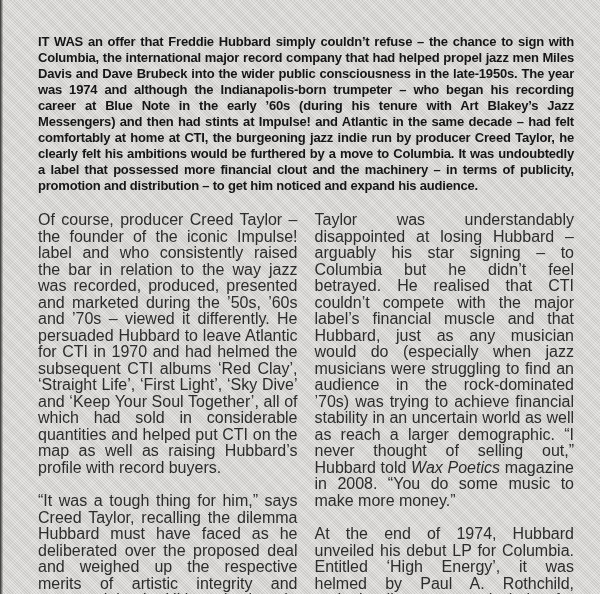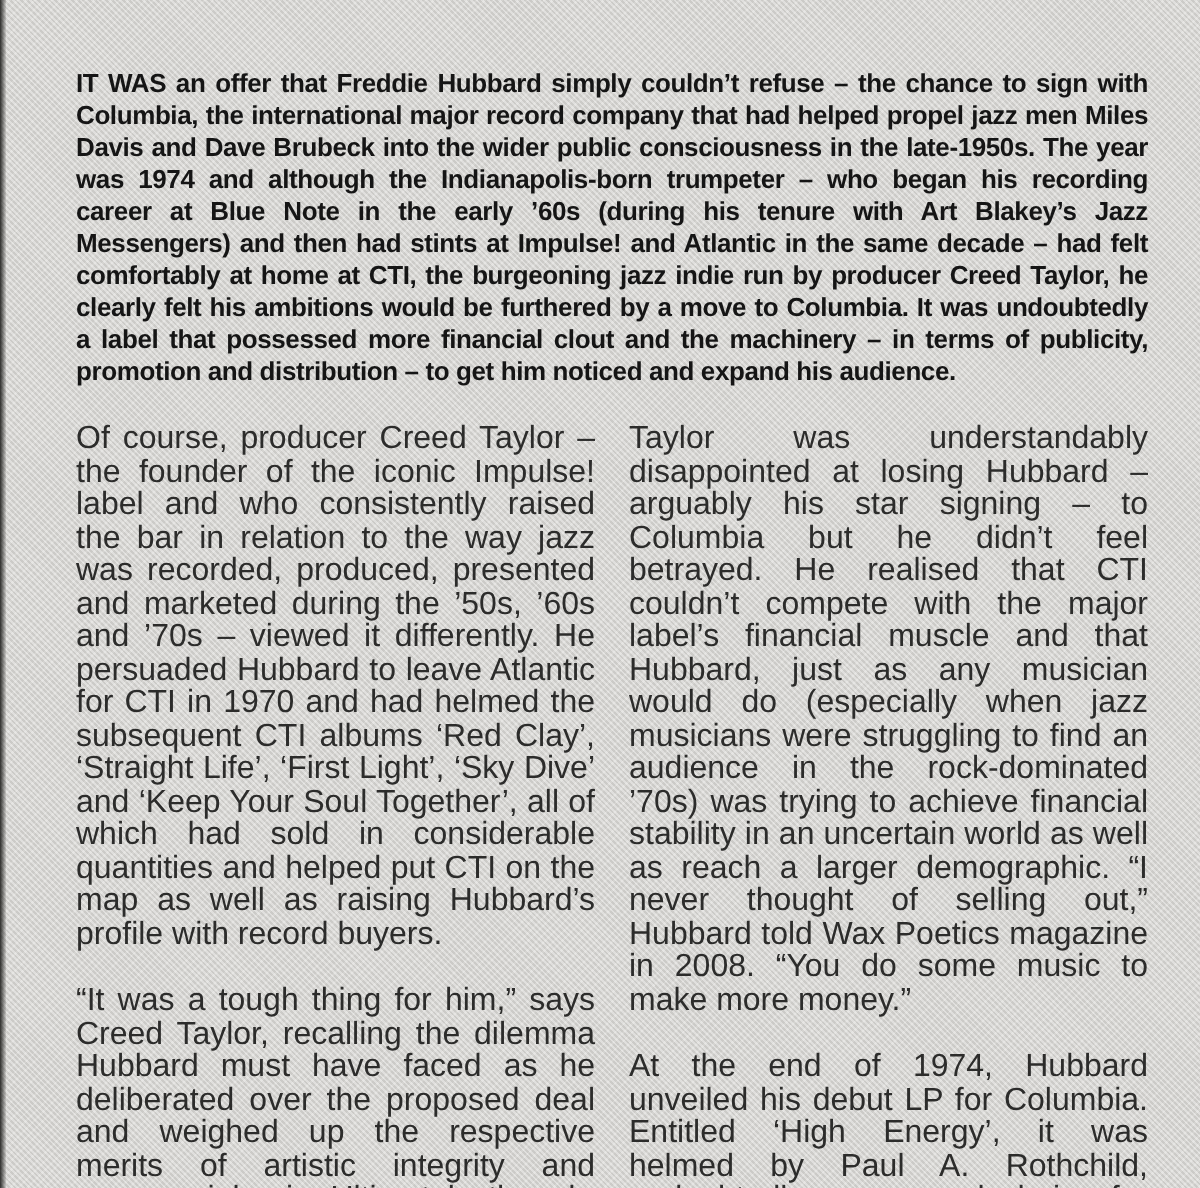--- a/index.html
+++ b/index.html
@@ -51,20 +51,21 @@
     min-width: 0;
   }
   .body-para {
     margin: 0 0 17px 0;
     font-size: 16px;
     line-height: 16.5px;
     text-align: justify;
     color: #2c2c2b;
   }
   .body-para .italic {
+    font-style: italic;
   }
 </style>
 </head>
 <body>
 
 <div class="page">
   <div class="left-edge"></div>
 
   <p class="intro">IT WAS an offer that Freddie Hubbard simply couldn’t refuse – the chance to sign with Columbia, the international major record company that had helped propel jazz men Miles Davis and Dave Brubeck into the wider public consciousness in the late-1950s. The year was 1974 and although the Indianapolis-born trumpeter – who began his recording career at Blue Note in the early ’60s (during his tenure with Art Blakey’s Jazz Messengers) and then had stints at Impulse! and Atlantic in the same decade – had felt comfortably at home at CTI, the burgeoning jazz indie run by producer Creed Taylor, he clearly felt his ambitions would be furthered by a move to Columbia. It was undoubtedly a label that possessed more financial clout and the machinery – in terms of publicity, promotion and distribution – to get him noticed and expand his audience.</p>
 

